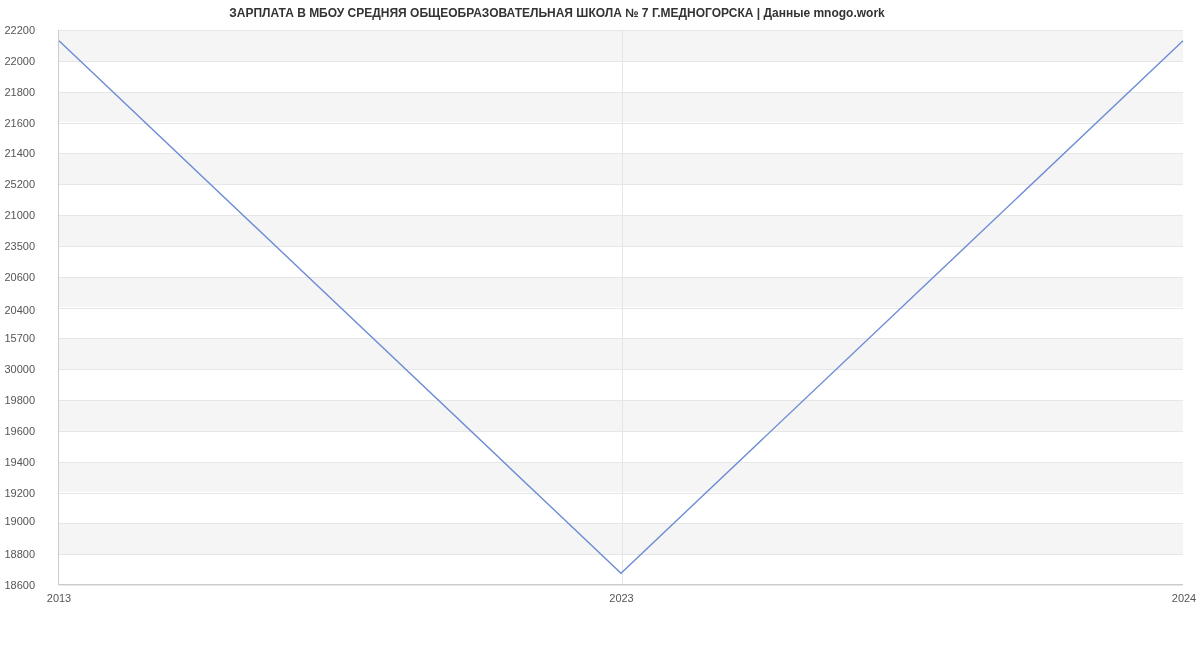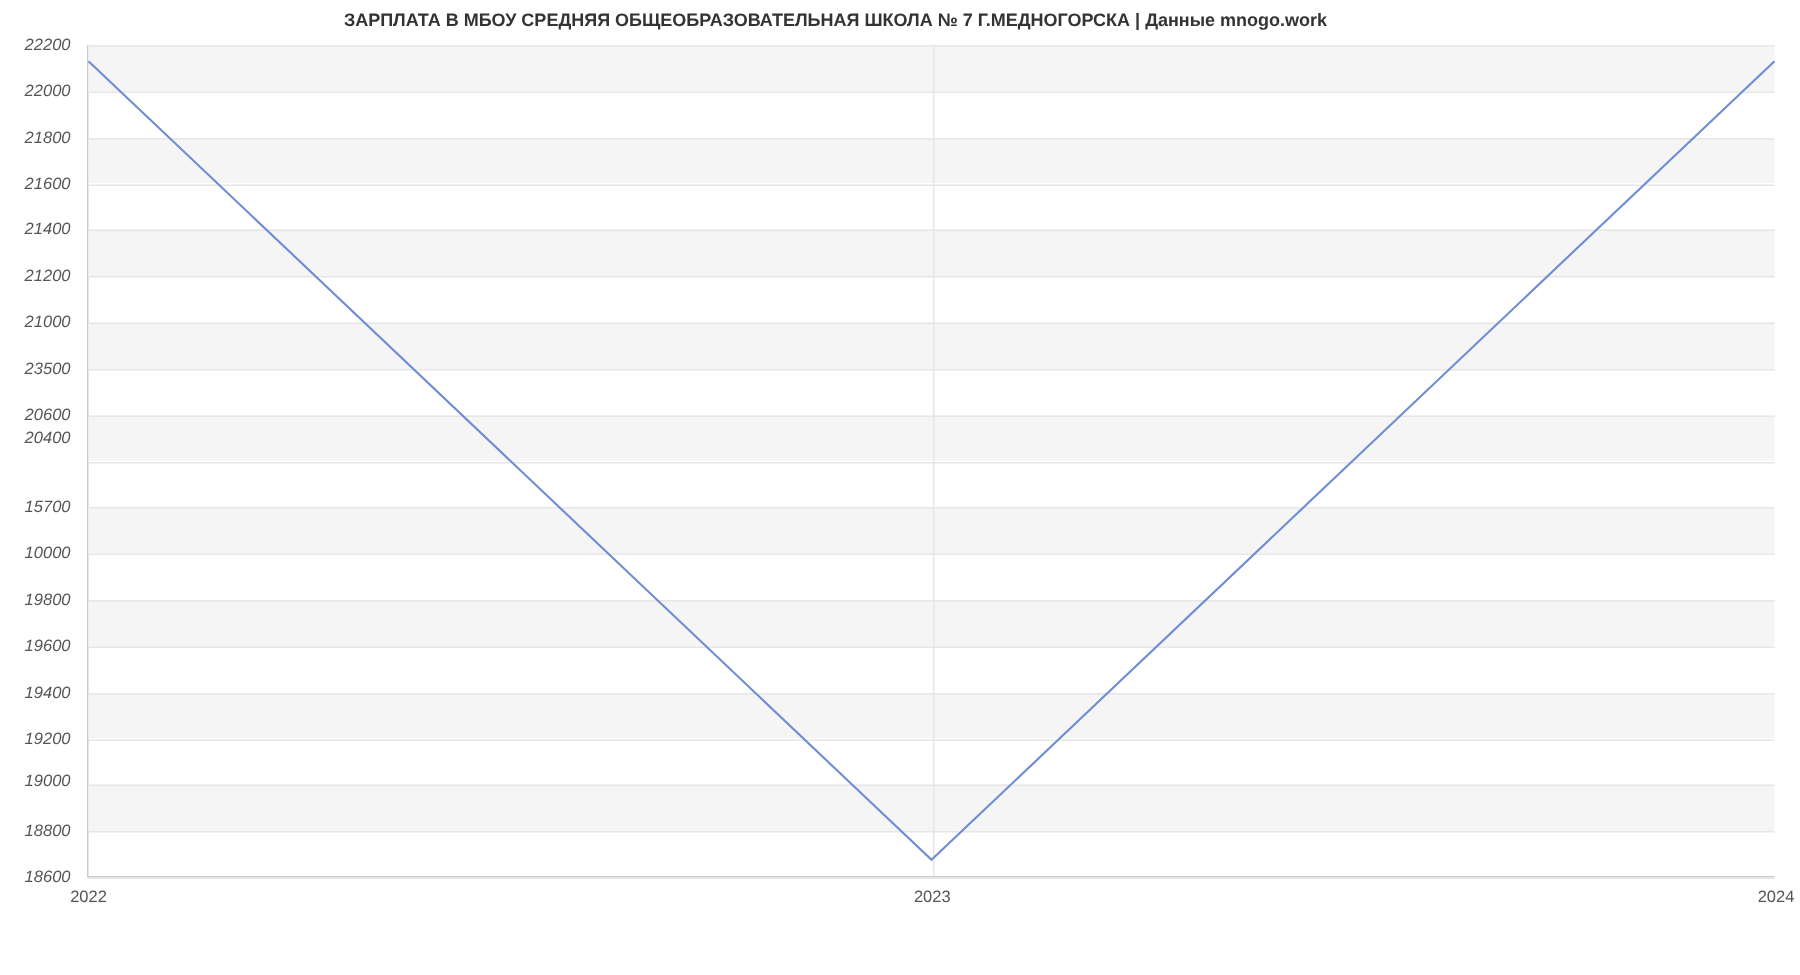--- a/index.html
+++ b/index.html
@@ -50,25 +50,24 @@
   .vgrid {
     position: absolute;
     top: 0;
     bottom: 0;
     width: 1px;
     background: #e6e6e6;
   }
   .ytick {
     position: absolute;
     right: 100%;
-    margin-right: 12px;
+    margin-right: 24px;
     transform: translateY(-50%);
     white-space: nowrap;
     color: #555555;
-    font-style: italic;
   }
   .xtick {
     position: absolute;
     top: 100%;
     margin-top: 8px;
     transform: translateX(-50%);
     white-space: nowrap;
     color: #555555;
   }
   svg.line-layer {
@@ -122,29 +121,29 @@
       <svg class="line-layer" id="line-layer" viewBox="0 0 1125 555" preserveAspectRatio="none">
         <polyline points="0,10.79166666666669 562.5,544.2083333333333 1125,10.79166666666669" class="series-line" stroke="#6c8cd5"></polyline>
       </svg>
   <div class="ytick" style="top: 555px;">18600</div>
       <div class="ytick" style="top: 524.167px;">18800</div>
       <div class="ytick" style="top: 491px;">19000</div>
       <div class="ytick" style="top: 462.5px;">19200</div>
       <div class="ytick" style="top: 431.667px;">19400</div>
       <div class="ytick" style="top: 400.833px;">19600</div>
       <div class="ytick" style="top: 370px;">19800</div>
-      <div class="ytick" style="top: 339.167px;">10000</div>
+      <div class="ytick" style="top: 339.167px;">30000</div>
       <div class="ytick" style="top: 308.333px;">15700</div>
-      <div class="ytick" style="top: 262px;">20400</div>
+      <div class="ytick" style="top: 280px;">20400</div>
       <div class="ytick" style="top: 246.667px;">20600</div>
       <div class="ytick" style="top: 215.833px;">23500</div>
       <div class="ytick" style="top: 185px;">21000</div>
-      <div class="ytick" style="top: 154.167px;">21200</div>
+      <div class="ytick" style="top: 154.167px;">25200</div>
       <div class="ytick" style="top: 123.333px;">21400</div>
       <div class="ytick" style="top: 92.5px;">21600</div>
       <div class="ytick" style="top: 61.6667px;">21800</div>
       <div class="ytick" style="top: 30.8333px;">22000</div>
       <div class="ytick" style="top: 0px;">22200</div>
-      <div class="xtick" style="left: 0px;">2022</div>
+      <div class="xtick" style="left: 0px;">2013</div>
       <div class="xtick" style="left: 562.5px;">2023</div>
       <div class="xtick" style="left: 1125px;">2024</div>
     </div>
 </div>
 
 </body></html>

